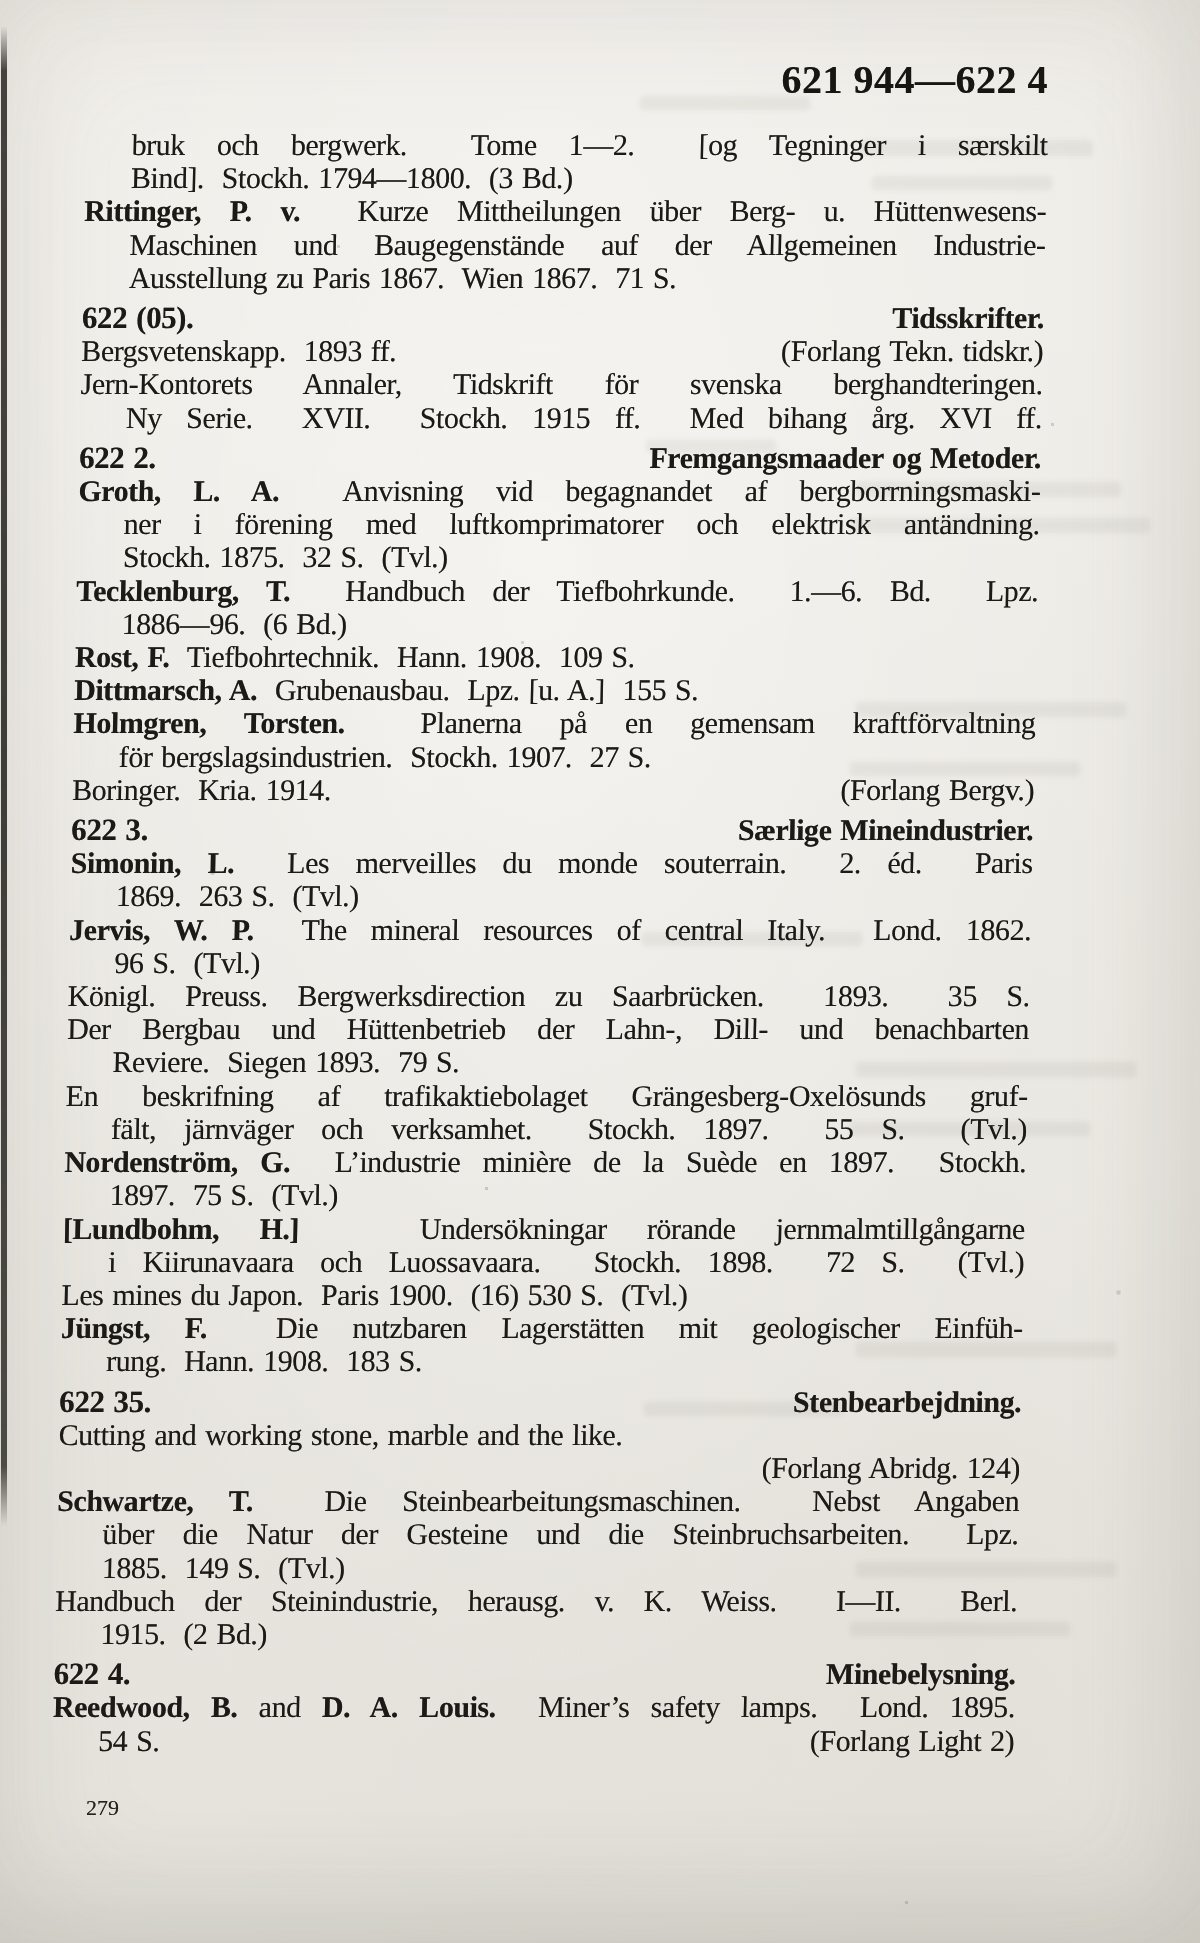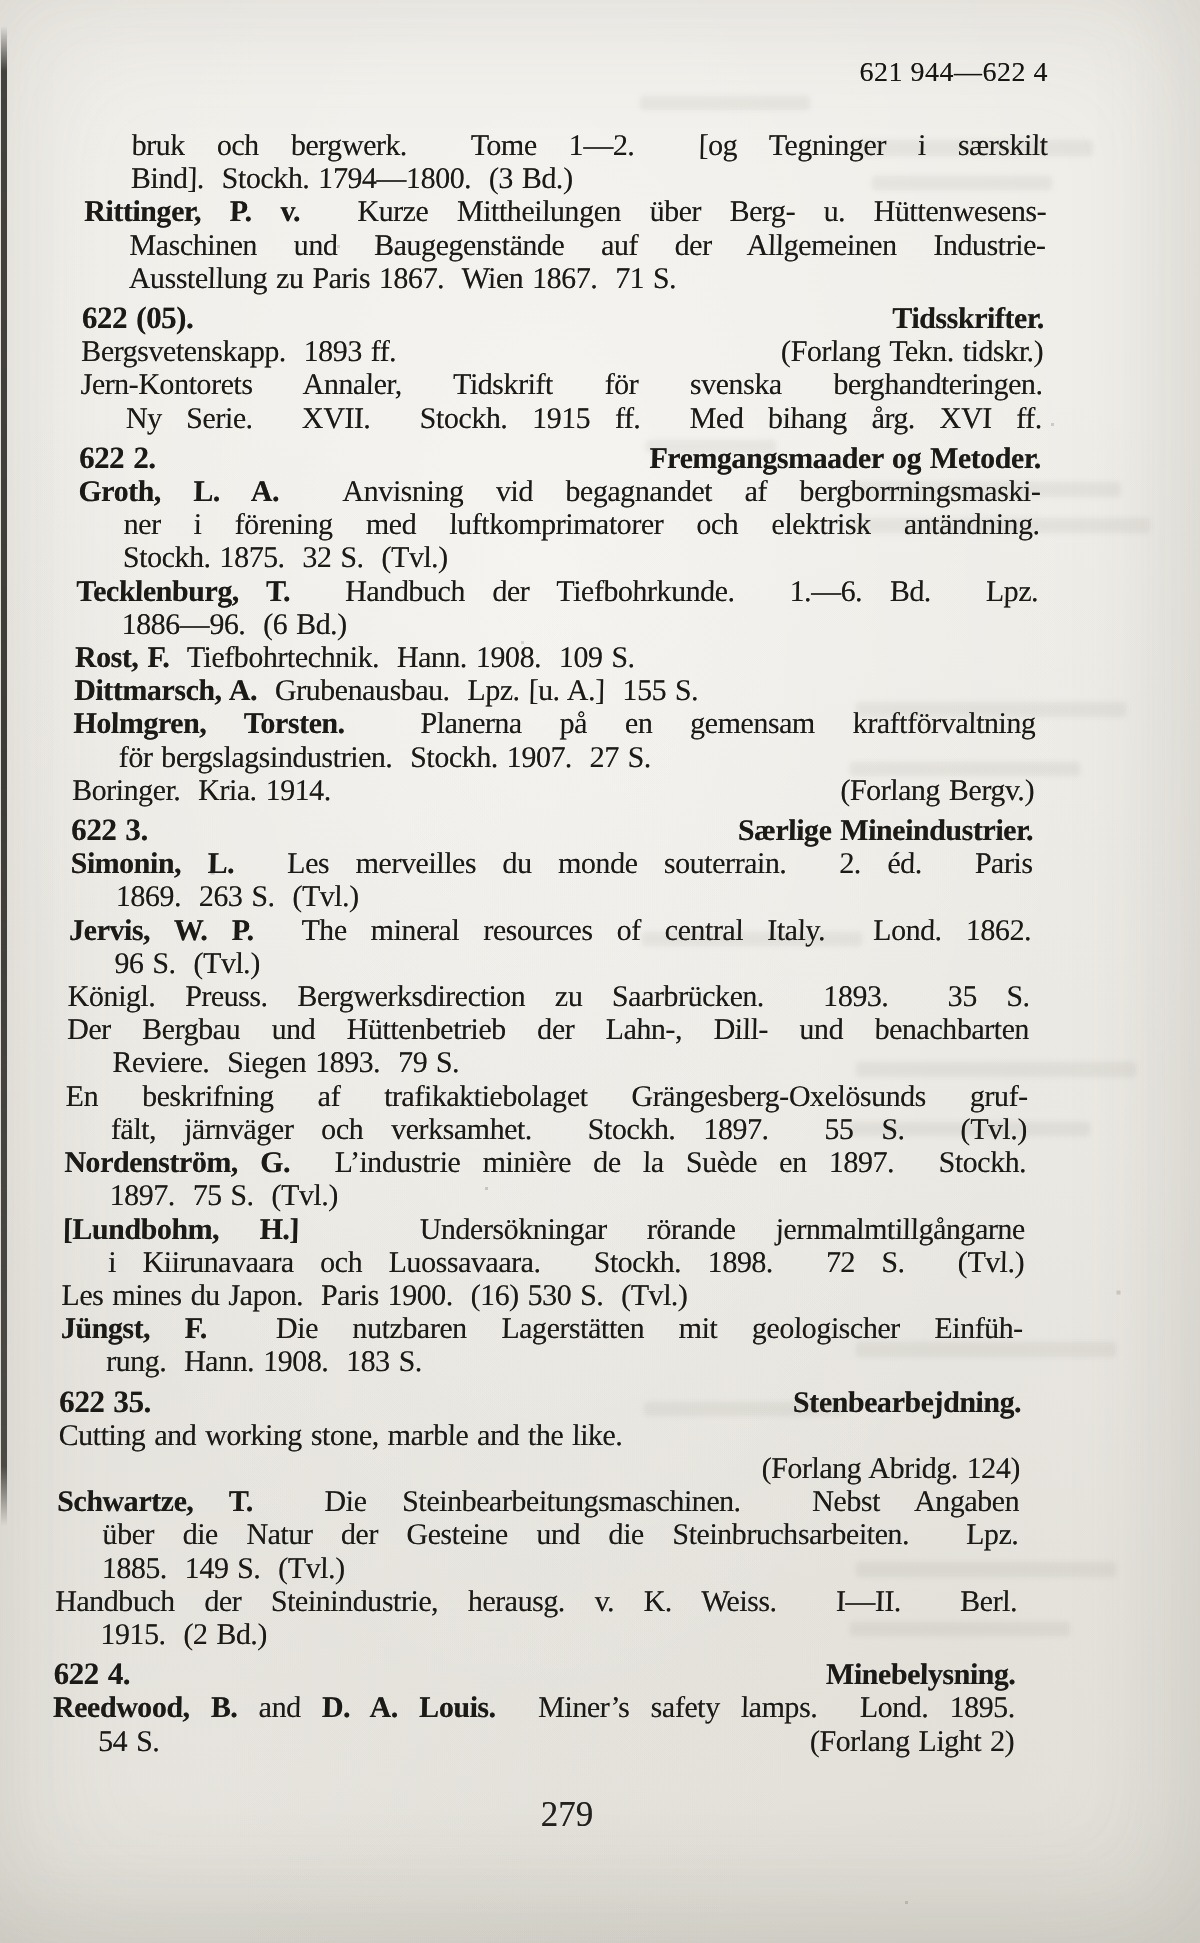--- a/index.html
+++ b/index.html
@@ -33,21 +33,21 @@
       212px 872px 0 1.5px rgba(70,66,58,.28),
       486px 1188px 0 1px rgba(70,66,58,.22),
       1052px 424px 0 1px rgba(70,66,58,.20),
       156px 1502px 0 1.5px rgba(70,66,58,.22),
       906px 1902px 0 1px rgba(70,66,58,.20),
       522px 642px 0 1px rgba(70,66,58,.18),
       1118px 1292px 0 1.5px rgba(70,66,58,.18),
       338px 246px 0 1px rgba(70,66,58,.18);}
   #header{
     position:absolute;top:56px;right:152px;
-    font-size:28px;font-weight:400;color:#171613;
+    font-size:40px;font-weight:700;color:#171613;
     letter-spacing:0.5px;
     text-shadow:0 0 0.6px rgba(23,22,19,.6);
   }
   #textblock{
     position:absolute;left:86px;top:128px;width:962px;
     transform:skewX(-1.2deg);transform-origin:0 0;
     color:#1b1a17;
     text-shadow:0 0 0.6px rgba(27,26,23,.55);
   }
   .ln{
@@ -56,21 +56,21 @@
   }
   .ln.ind{padding-left:46px;}
   .ln.just{text-align:justify;text-align-last:justify;}
   .ln b{font-weight:700;}
   .ln.section{display:flex;justify-content:space-between;font-weight:700;margin-top:7px;}
   .ln.section .num{font-size:31px;}
   .ln.split{display:flex;justify-content:space-between;}
   .ln.rightonly{text-align:right;}
   #pagenum{
     position:absolute;left:86px;top:1795px;width:962px;
-    text-align:center;font-size:35px;color:#22211d;
+    text-align:left;font-size:22px;color:#22211d;
     text-shadow:0 0 0.6px rgba(27,26,23,.5);
   }
 </style>
 </head>
 <body>
 
 <div id="page">
   <div id="gutter"></div>
 
   <div class="ghost" style="left:640px;top:96px;width:170px;height:14px"></div>

